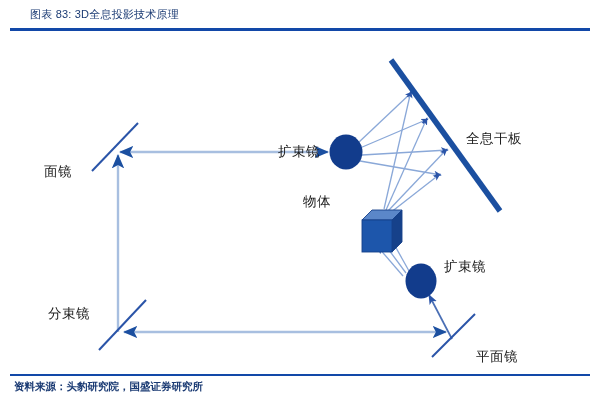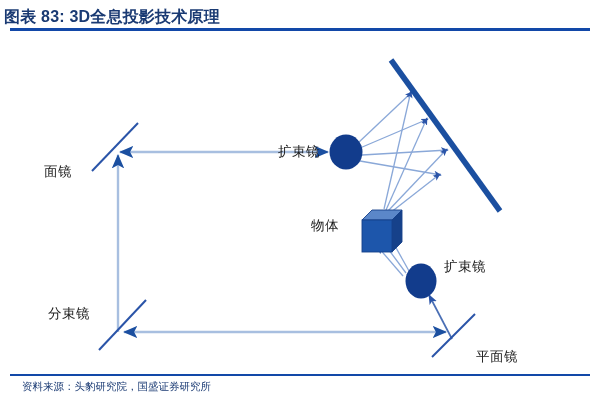--- a/index.html
+++ b/index.html
@@ -21,24 +21,24 @@
   #figure-header {
     position: absolute;
     left: 0;
     top: 0;
     width: 600px;
     height: 33px;
     box-sizing: border-box;
   }
   #figure-title {
     position: absolute;
-    left: 4px;
+    left: 30px;
     top: 7px;
-    font-size: 16px;
-    font-weight: bold;
+    font-size: 11px;
+    font-weight: normal;
     color: #1a3a73;
     white-space: nowrap;
     letter-spacing: 0.2px;
   }
   #header-rule {
     position: absolute;
     left: 10px;
     top: 28px;
     width: 580px;
     height: 3px;
@@ -51,24 +51,23 @@
     top: 374px;
     width: 580px;
     height: 2px;
     background: #1248a8;
   }
   #figure-source {
     position: absolute;
     left: 14px;
     top: 380px;
     font-size: 10.5px;
-    font-weight: normal;
+    font-weight: bold;
     color: #1a3a73;
     white-space: nowrap;
-    margin-left: 8px;
   }
   
   #diagram-canvas {
     position: absolute;
     left: 0;
     top: 33px;
     width: 600px;
     height: 340px;
   }
   #diagram-svg {
@@ -158,21 +157,22 @@
         <polygon points="362,187 372,177 402,177 392,187" fill="#5b87c9" stroke="#16418a" stroke-width="0.9"></polygon>
 
         <polygon points="392,187 402,177 402,209 392,219" fill="#16418a" stroke="#16418a" stroke-width="0.9"></polygon>
 
         <rect x="362" y="187" width="30" height="32" fill="#1d56ab" stroke="#16418a" stroke-width="0.9"></rect>
       </g>
     </svg>
 
     <div class="diagram-label" style="left:44px;  top:130px;">面镜</div>
     <div class="diagram-label" style="left:278px; top:110px;">扩束镜</div>
-    <div class="diagram-label" style="left:303px; top:184px;margin-left:8px;">物体</div>
+    <div class="diagram-label" style="left:466px; top:97px;">全息干板</div>
+    <div class="diagram-label" style="left:303px; top:160px;">物体</div>
     <div class="diagram-label" style="left:444px; top:225px;">扩束镜</div>
     <div class="diagram-label" style="left:48px;  top:272px;">分束镜</div>
     <div class="diagram-label" style="left:476px; top:315px;font-family:Liberation Mono, monospace;">平面镜</div>
   </div>
 
   <div id="footer-rule"></div>
   <div id="figure-source">资料来源：头豹研究院，国盛证券研究所</div>
 
 </div>
 

